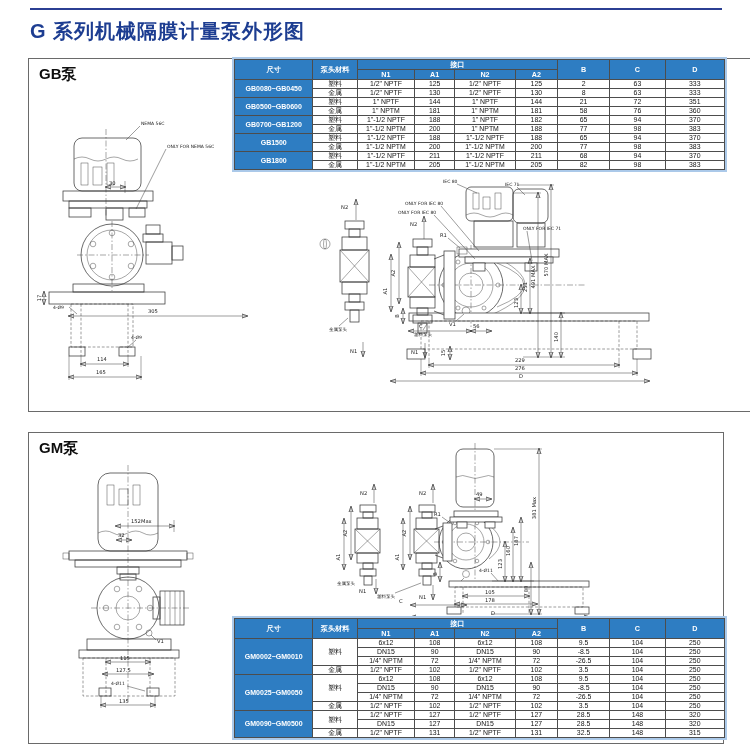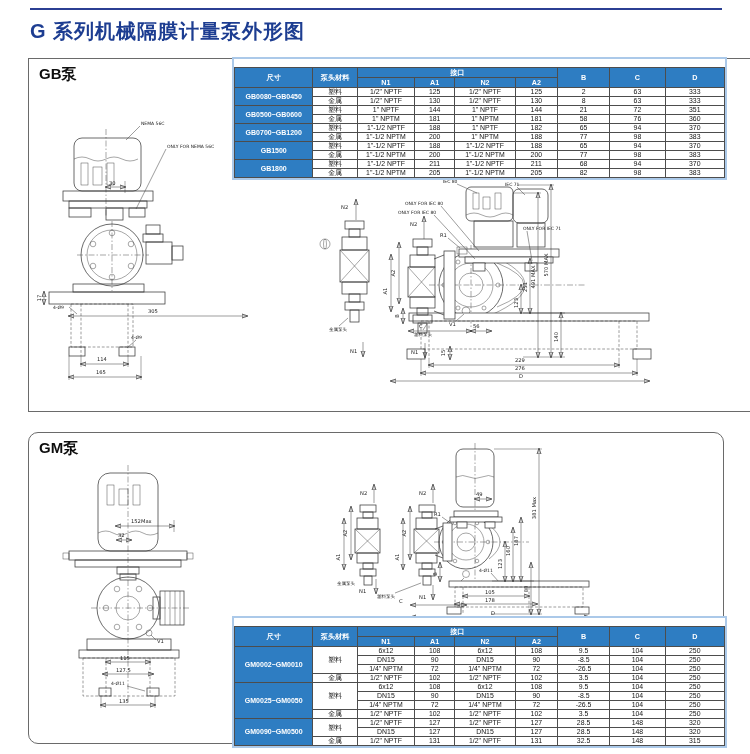--- a/index.html
+++ b/index.html
@@ -1,41 +1,41 @@
 <!DOCTYPE html>
 <html><head>
 <meta charset="utf-8">
 <style>
   html,body{margin:0;padding:0;background:#fff;}
   body{width:750px;height:754px;overflow:hidden;position:relative;font-family:"Liberation Sans",sans-serif;}
   .toprule{position:absolute;left:30px;top:8px;width:692px;height:2px;background:#2b3f93;}
   .title{position:absolute;left:30px;top:18px;font-size:20px;font-weight:bold;color:#1d3d91;letter-spacing:1px;}
   .panel{position:absolute;border:1px solid #6a6a6a;background:#fff;}
   #gb-panel{left:28px;top:58px;width:694px;height:352px;padding-left:47px;}
-  #gm-panel{left:28px;top:432px;width:694px;height:310px;border-radius:10px;}
+  #gm-panel{left:28px;top:432px;width:694px;height:310px;}
   .panel-label{position:absolute;left:10px;top:6px;font-size:15px;font-weight:bold;color:#0d0d0d;z-index:3;}
   svg.draw{position:absolute;left:0;top:0;}
   svg line,svg rect,svg circle,svg path,svg ellipse{stroke:#3a3a3a;stroke-width:.75;fill:none;}
   svg .thin{stroke-width:.45;}
   svg .wf{fill:#fff;}
   svg .cl{stroke-width:.45;stroke-dasharray:6 2 1.5 2;}
   svg .dsh{stroke-width:.5;stroke-dasharray:2.8 1.8;}
   svg .dim,svg .ldr{stroke-width:.5;}
   .dimA{marker-start:url(#gb-ar);marker-end:url(#gb-ar);}
   .arrA{marker-end:url(#gb-ar);}
   .dimB{marker-start:url(#gm-ar);marker-end:url(#gm-ar);}
   .arrB{marker-end:url(#gm-ar);}
   svg text{fill:#1a1a1a;stroke:none;font-family:"DejaVu Sans",sans-serif;}
   svg .t5{font-size:5.2px;}
   svg .t4{font-size:4.5px;}
   svg .rt{text-anchor:middle;}
   .tbl-wrap{position:absolute;border:2px solid #abc9e9;background:#fff;z-index:2;}
   #gb-tbl-wrap{left:203px;top:-2px;width:491px;}
   #gm-tbl-wrap{left:203px;top:183px;width:491px;}
-  table{border-collapse:collapse;width:100%;table-layout:fixed;margin-top:8px;}
+  table{border-collapse:collapse;width:100%;table-layout:fixed;}
   th,td{border:1px solid #4d4d4d;padding:0;text-align:center;vertical-align:middle;overflow:hidden;white-space:nowrap;}
   th{background:#2e7dc2;color:#fff;font-size:7.2px;font-weight:bold;height:9px;line-height:9px;}
   td{font-size:6.9px;color:#141414;height:8px;line-height:8px;background:#fff;}
   td.size-cell{background:#2e7dc2;color:#fff;font-weight:bold;font-size:7px;}
 </style>
 </head>
 <body>
 
 <div class="toprule"></div>
 <div class="title">G 系列机械隔膜计量泵外形图</div>

